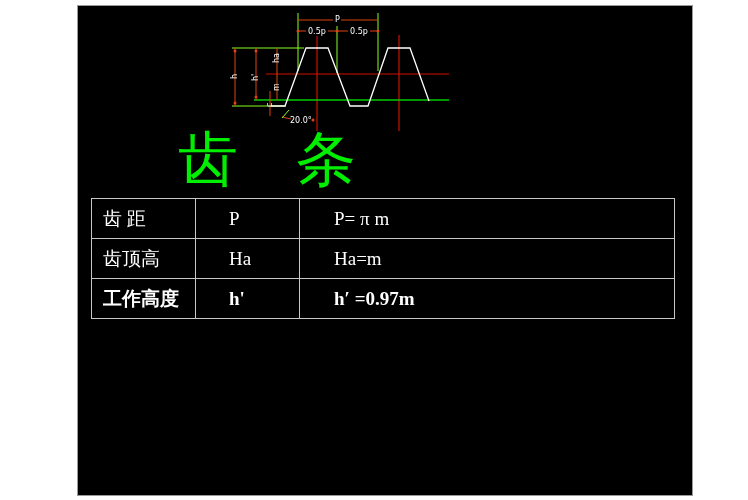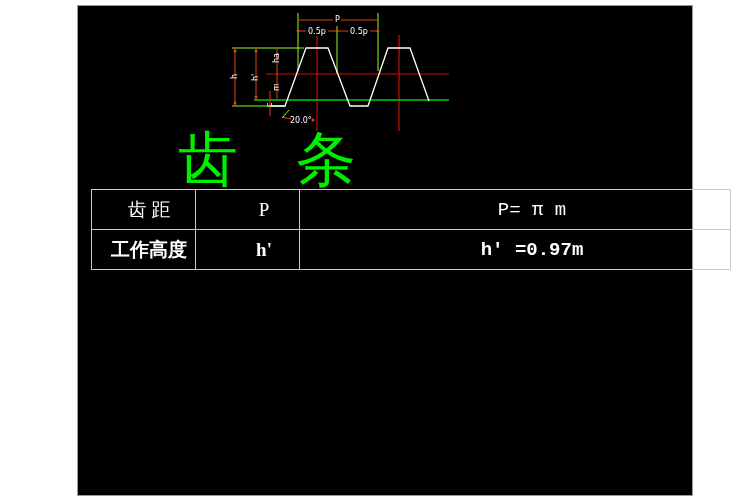--- a/index.html
+++ b/index.html
@@ -2,25 +2,25 @@
 <html><head>
 <meta charset="utf-8">
 <style>
   html, body { margin:0; padding:0; }
   body { width:748px; height:500px; background:#ffffff; position:relative; overflow:hidden; }
   .slide { position:absolute; left:77px; top:5px; width:616px; height:491px; background:#000000; border:1px solid #9a9a9a; box-sizing:border-box; }
   .diagram { position:absolute; left:0; top:0; }
   .title { position:absolute; top:118px; color:#00ee00; font-family:"DejaVu Serif", serif; font-size:60px; line-height:70px; }
   .title.t1 { left:100px; }
   .title.t2 { left:218px; }
-  table.spec { position:absolute; left:13px; top:183px; width:640px; border-collapse:collapse;text-align:center; }
+  table.spec { position:absolute; left:13px; top:192px; width:584px; border-collapse:collapse; }
   table.spec td { border:1.5px solid #c8c8c8; height:40px; color:#ffffff; font-family:"Liberation Serif", "DejaVu Serif", serif; font-size:19px; padding:0; vertical-align:middle; }
   table.spec td.c1 { width:104px; padding-left:11px; box-sizing:border-box; letter-spacing:0px; }
   table.spec td.c2 { width:104px; padding-left:33px; box-sizing:border-box; }
-  table.spec td.c3 { padding-left:34px; box-sizing:border-box;font-family:Liberation Mono, monospace; }
+  table.spec td.c3 { padding-left:34px; box-sizing:border-box; }
   table.spec tr.bold td { font-weight:bold; }
   .dlabel { font-family:"DejaVu Sans", sans-serif; font-size:8px; fill:#ffffff; }
 </style>
 </head>
 <body>
 
 <div class="slide">
 
   <svg class="diagram" width="616" height="130" viewBox="77 5 616 130">
 
@@ -80,20 +80,25 @@
   <div class="title t1">齿</div>
   <div class="title t2">条</div>
 
   <table class="spec">
     <tbody>
         <tr>
       <td class="c1">齿  距</td>
       <td class="c2">P</td>
       <td class="c3">P= π m</td>
     </tr>
+    <tr>
+      <td class="c1">齿顶高</td>
+      <td class="c2">Ha</td>
+      <td class="c3">Ha=m</td>
+    </tr>
     <tr class="bold">
       <td class="c1">工作高度</td>
       <td class="c2">h'</td>
       <td class="c3">h′ =0.97m</td>
     </tr>
   </tbody>
     </table>
 </div>
 
 </body></html>

